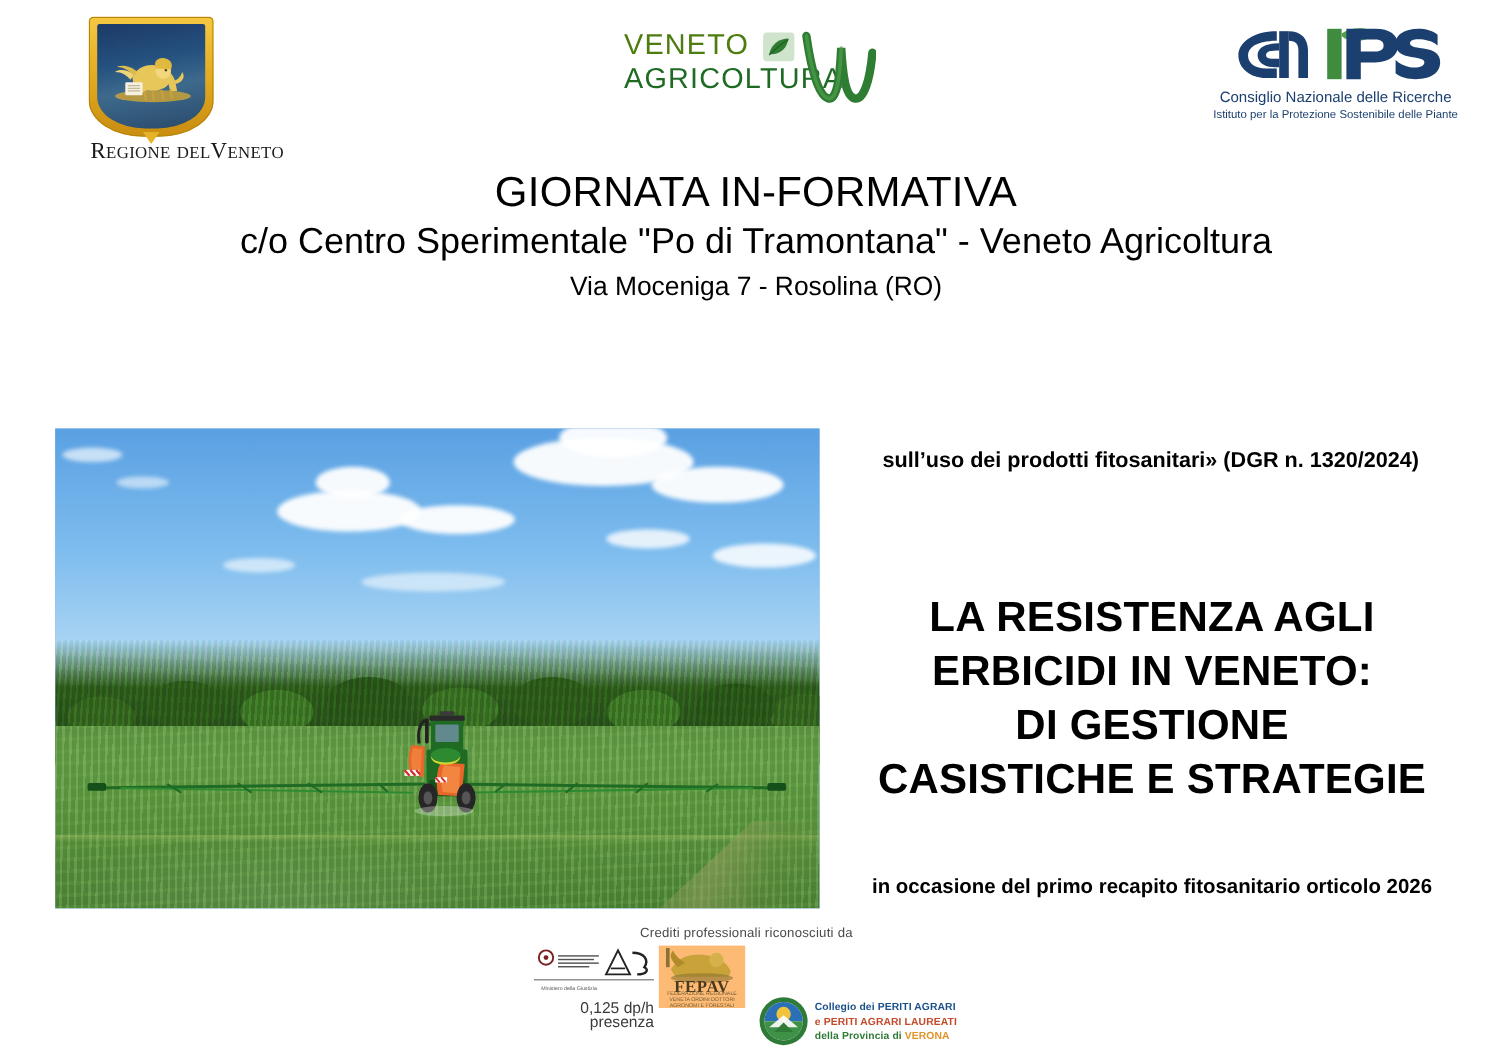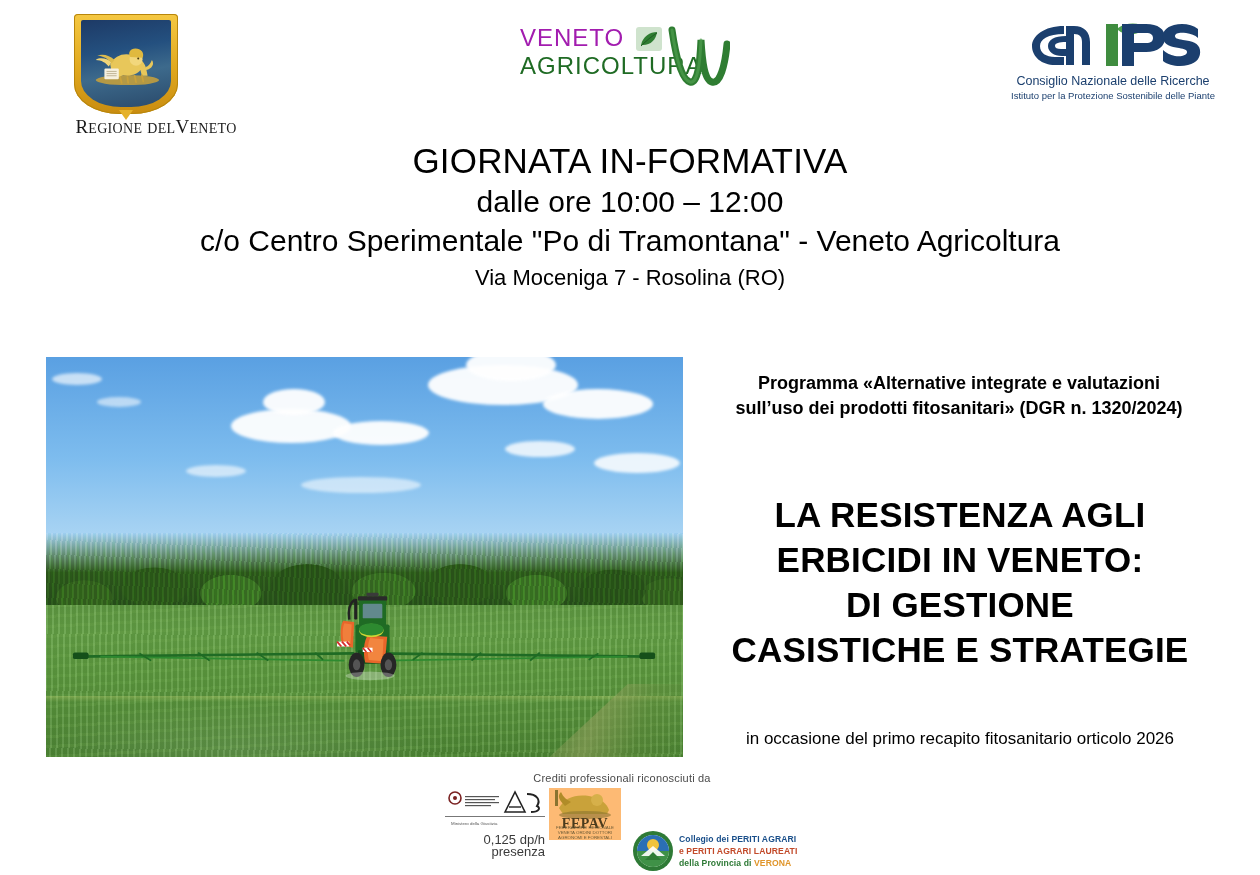--- a/index.html
+++ b/index.html
@@ -91,21 +91,21 @@
     width: 200px;
     height: 70px;
   }
   .va-lines {
     position: absolute;
     left: 0;
     top: 2px;
   }
   .va-line1, .va-line2 {
     font-family: "Liberation Sans", sans-serif;
-    color: #a21caf;
+    color: #4d7c0f;
     font-size: 24px;
     letter-spacing: 1px;
     line-height: 28px;
     white-space: nowrap;
   }
   .va-line2 { color: #1f6b24; }
   .va-leafbox {
     position: absolute;
     left: 116px;
     top: 5px;
@@ -291,21 +291,21 @@
     line-height: 45px;
     letter-spacing: 0.2px;
   }
   .occasione {
     position: absolute;
     left: 700px;
     top: 727px;
     width: 520px;
     text-align: center;
     font-size: 17px;
-    font-weight: normal;
+    font-weight: bold;
     line-height: 23px;
   }
 
   
   .credits-caption {
     position: absolute;
     left: 432px;
     top: 772px;
     width: 380px;
     text-align: center;
@@ -443,21 +443,20 @@
       <path d="M142 8 L142 50 L154 50 L154 36 L166 36 C178 36 185 30 185 22
                C185 13 178 8 166 8 Z M154 17 L166 17 C171 17 173 19 173 22
                C173 25 171 27 166 27 L154 27 Z" fill="#1b3f6e" opacity="0"></path>
     </svg>
     <div class="cnr-t1">Consiglio Nazionale delle Ricerche</div>
     <div class="cnr-t2">Istituto per la Protezione Sostenibile delle Piante</div>
   </div>
 
   <div class="title-block">
     <div class="t-main">GIORNATA IN-FORMATIVA</div>
-    <div class="t-hours">dalle ore 10:00 – 12:00</div>
     <div class="t-place">c/o Centro Sperimentale "Po di Tramontana"  - Veneto Agricoltura</div>
     <div class="t-addr">Via Moceniga 7 - Rosolina (RO)</div>
   </div>
 
   <div class="photo">
     <div class="sky"></div>
 
     <div class="cloud" style="left:29%;  top:13%;  width:120px; height:34px;"></div>
     <div class="cloud" style="left:34%;  top:8%;   width:62px;  height:26px;"></div>
     <div class="cloud" style="left:45%;  top:16%;  width:96px;  height:24px;"></div>
@@ -534,21 +533,20 @@
       <ellipse cx="42" cy="124" rx="13" ry="20" fill="#262626"></ellipse>
       <ellipse cx="94" cy="124" rx="13" ry="20" fill="#262626"></ellipse>
       <ellipse cx="42" cy="124" rx="6" ry="9" fill="#555"></ellipse>
       <ellipse cx="94" cy="124" rx="6" ry="9" fill="#555"></ellipse>
 
       <ellipse cx="64" cy="142" rx="40" ry="7" fill="#ffffff" opacity="0.30"></ellipse>
     </svg>
   </div>
 
   <div class="programma">
-    <div>Programma «Alternative integrate e valutazioni</div>
     <div>sull’uso dei prodotti fitosanitari» (DGR n. 1320/2024)</div>
   </div>
 
   <div class="heading">
     <div>LA RESISTENZA AGLI</div>
     <div>ERBICIDI IN VENETO:</div>
     <div>DI GESTIONE</div>
     <div>CASISTICHE E STRATEGIE</div>
   </div>
 

